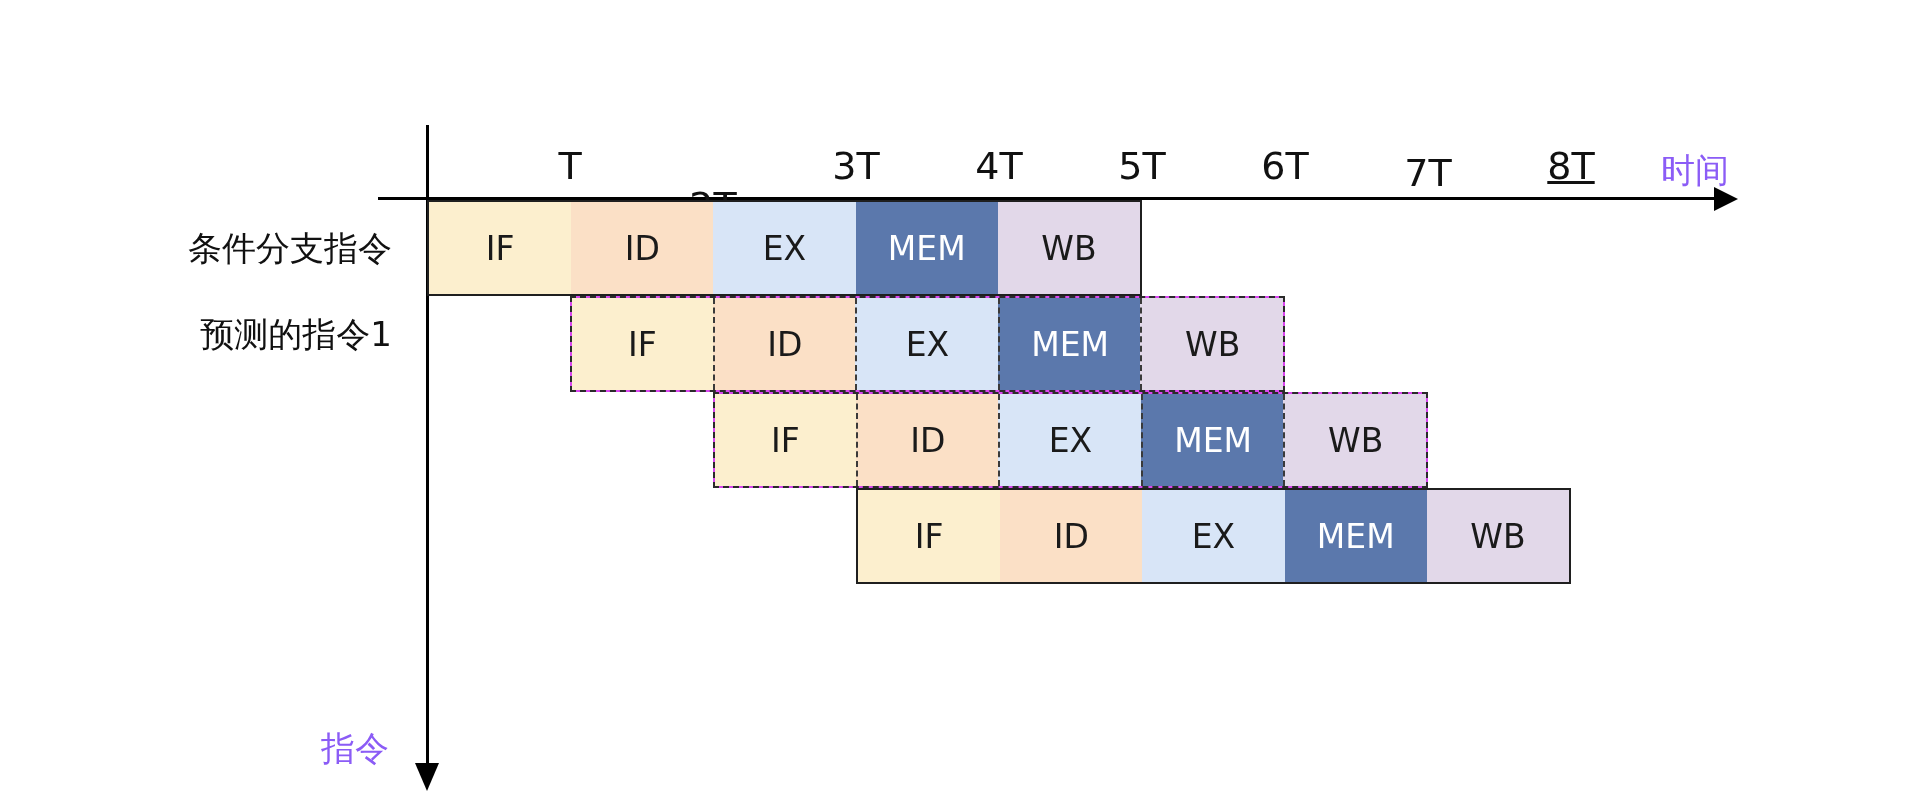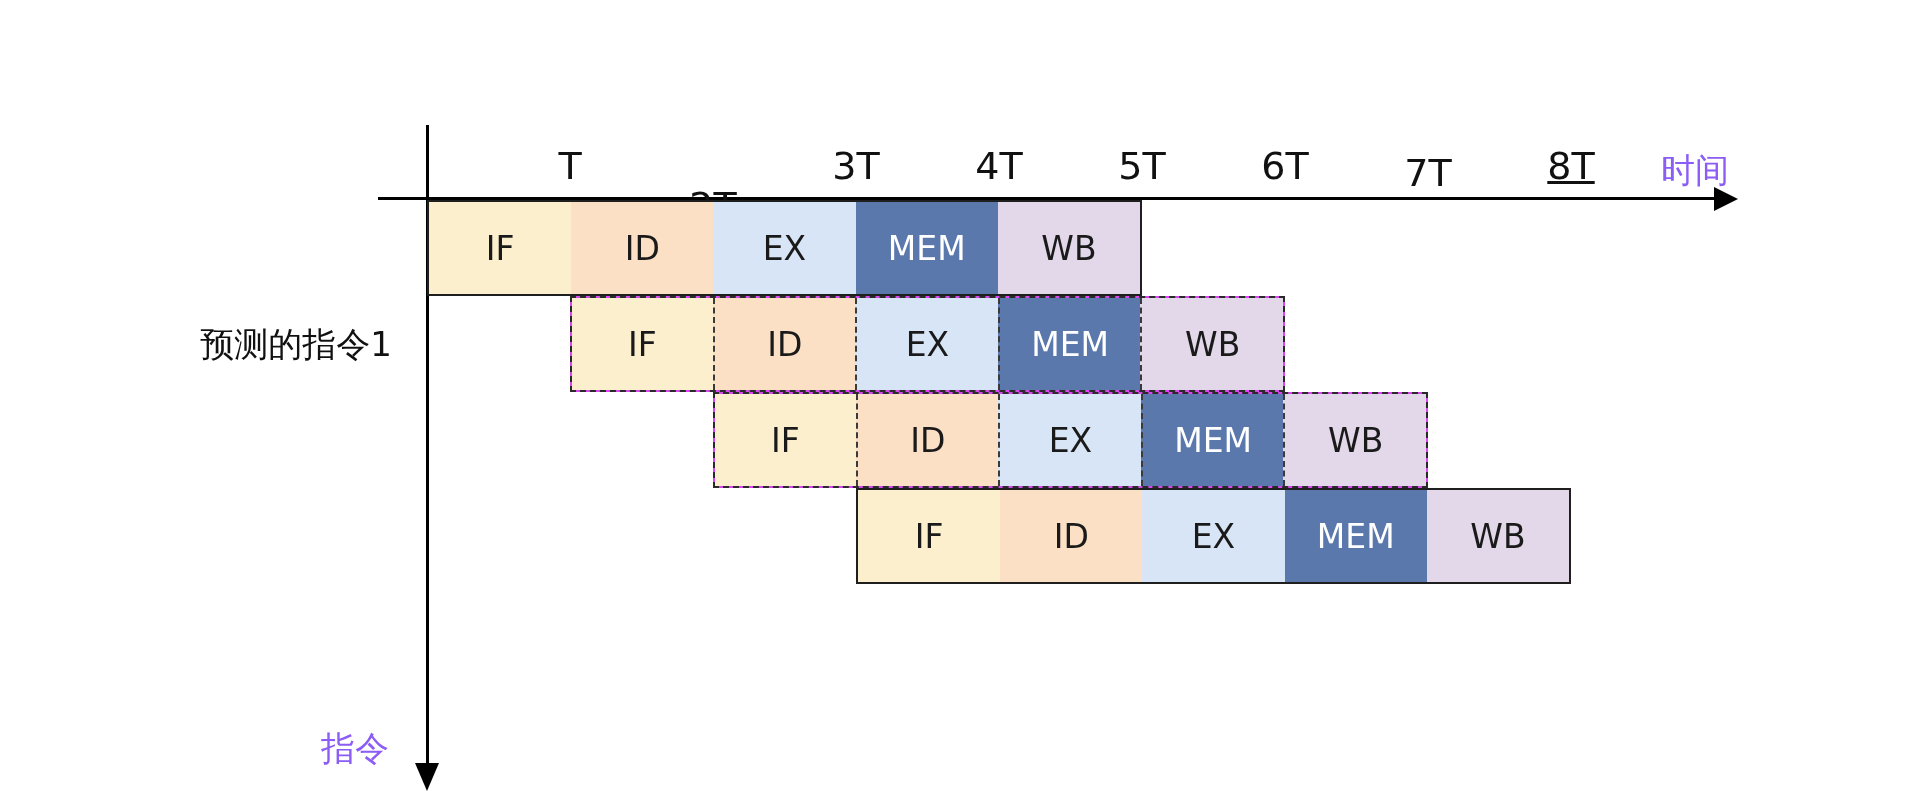--- a/index.html
+++ b/index.html
@@ -59,28 +59,29 @@
 
 
 <div class="tick-label" style="left: 520px;">T</div>
     <div class="tick-label" style="left: 663px; margin-top: 40px;">2T</div>
     <div class="tick-label" style="left: 806px;">3T</div>
     <div class="tick-label" style="left: 949px;">4T</div>
     <div class="tick-label" style="left: 1092px; text-align: center;">5T</div>
     <div class="tick-label" style="left: 1235px;">6T</div>
     <div class="tick-label" style="left: 1378px; margin-top: 7px;">7T</div>
     <div class="tick-label" style="left: 1521px; text-decoration: underline;">8T</div>
+    <div class="row-label" style="top: 226px;">条件分支指令</div>
     <div class="row-block solid" style="left: 427px; top: 200px; width: 715px; height: 96px;">
       <div class="cell" style="background: rgb(252, 239, 206); color: rgb(26, 26, 26);">IF</div>
       <div class="cell" style="background: rgb(251, 224, 198); color: rgb(26, 26, 26);">ID</div>
       <div class="cell" style="background: rgb(216, 229, 247); color: rgb(26, 26, 26);">EX</div>
       <div class="cell" style="background: rgb(91, 120, 172); color: rgb(255, 255, 255);">MEM</div>
       <div class="cell" style="background: rgb(226, 216, 233); color: rgb(26, 26, 26);">WB</div>
     </div>
-    <div class="row-label" style="top: 322px;">预测的指令1</div>
+    <div class="row-label" style="top: 312px;">预测的指令1</div>
     <div class="row-block dashed" style="left: 570px; top: 296px; width: 715px; height: 96px;">
       <div class="cell" style="background: rgb(252, 239, 206); color: rgb(26, 26, 26);">IF</div>
       <div class="cell sep" style="background: rgb(251, 224, 198); color: rgb(26, 26, 26);">ID</div>
       <div class="cell sep" style="background: rgb(216, 229, 247); color: rgb(26, 26, 26);">EX</div>
       <div class="cell sep" style="background: rgb(91, 120, 172); color: rgb(255, 255, 255);">MEM</div>
       <div class="cell sep" style="background: rgb(226, 216, 233); color: rgb(26, 26, 26);">WB</div>
     </div>
     <div class="row-block dashed" style="left: 713px; top: 392px; width: 715px; height: 96px;">
       <div class="cell" style="background: rgb(252, 239, 206); color: rgb(26, 26, 26);">IF</div>
       <div class="cell sep" style="background: rgb(251, 224, 198); color: rgb(26, 26, 26);">ID</div>

